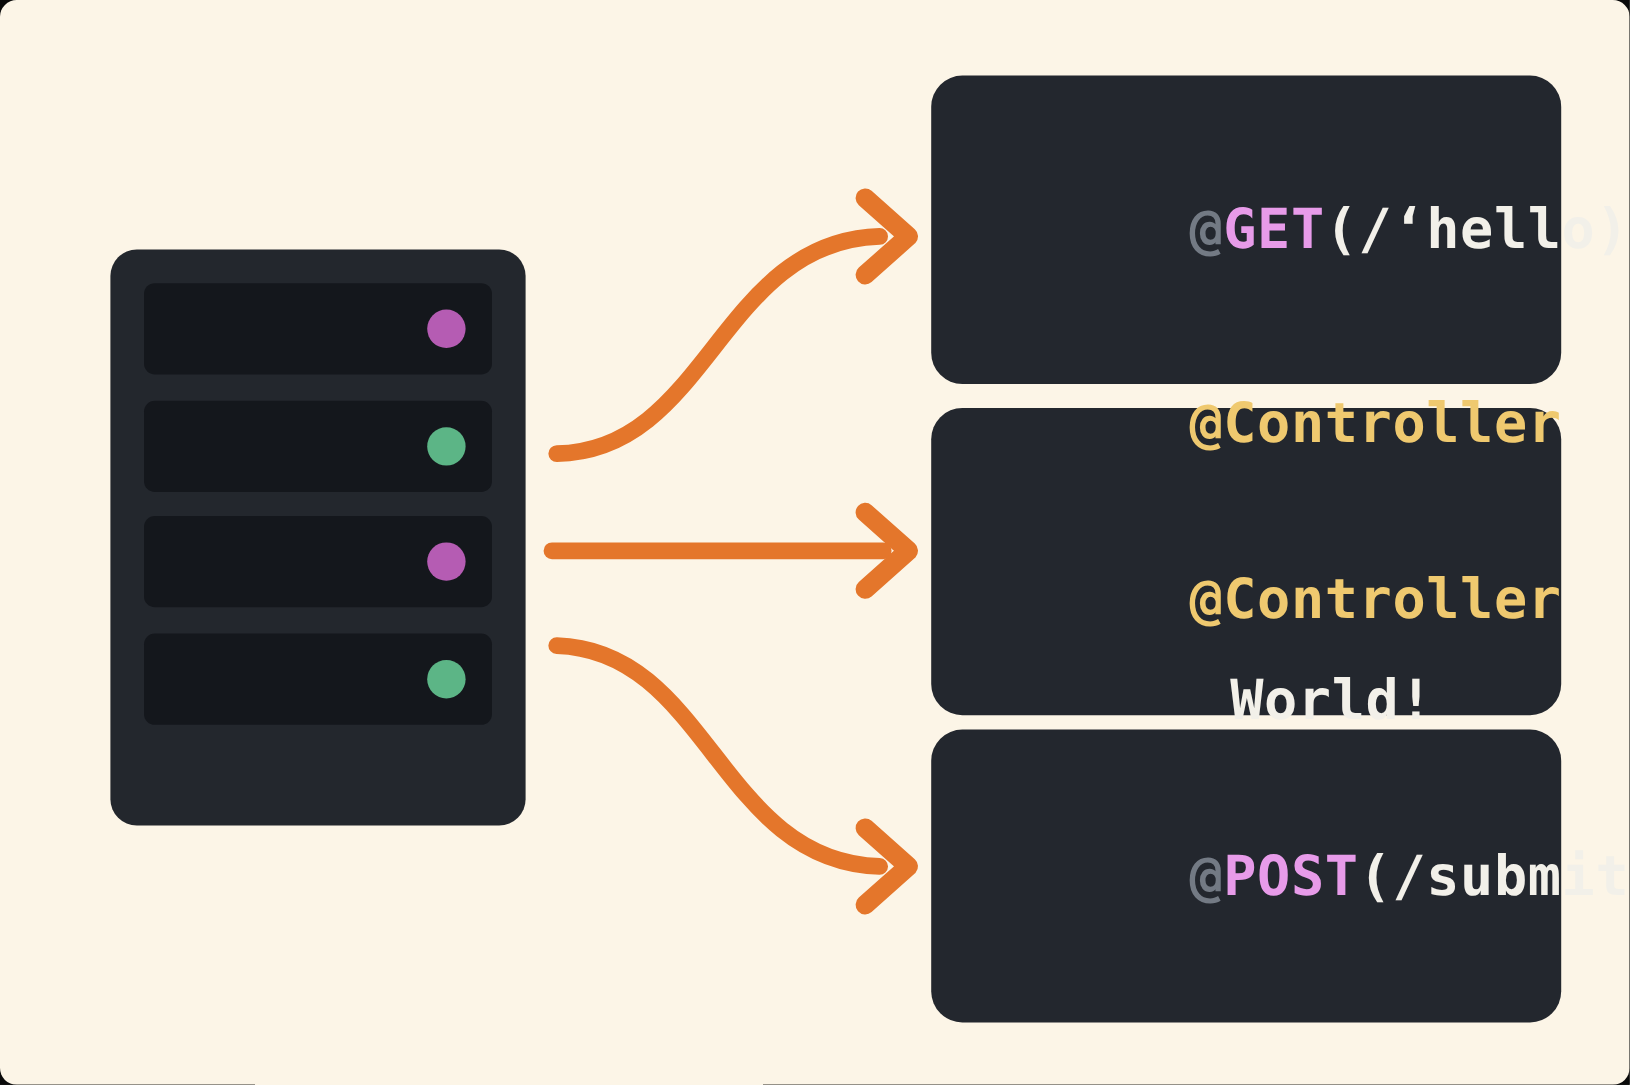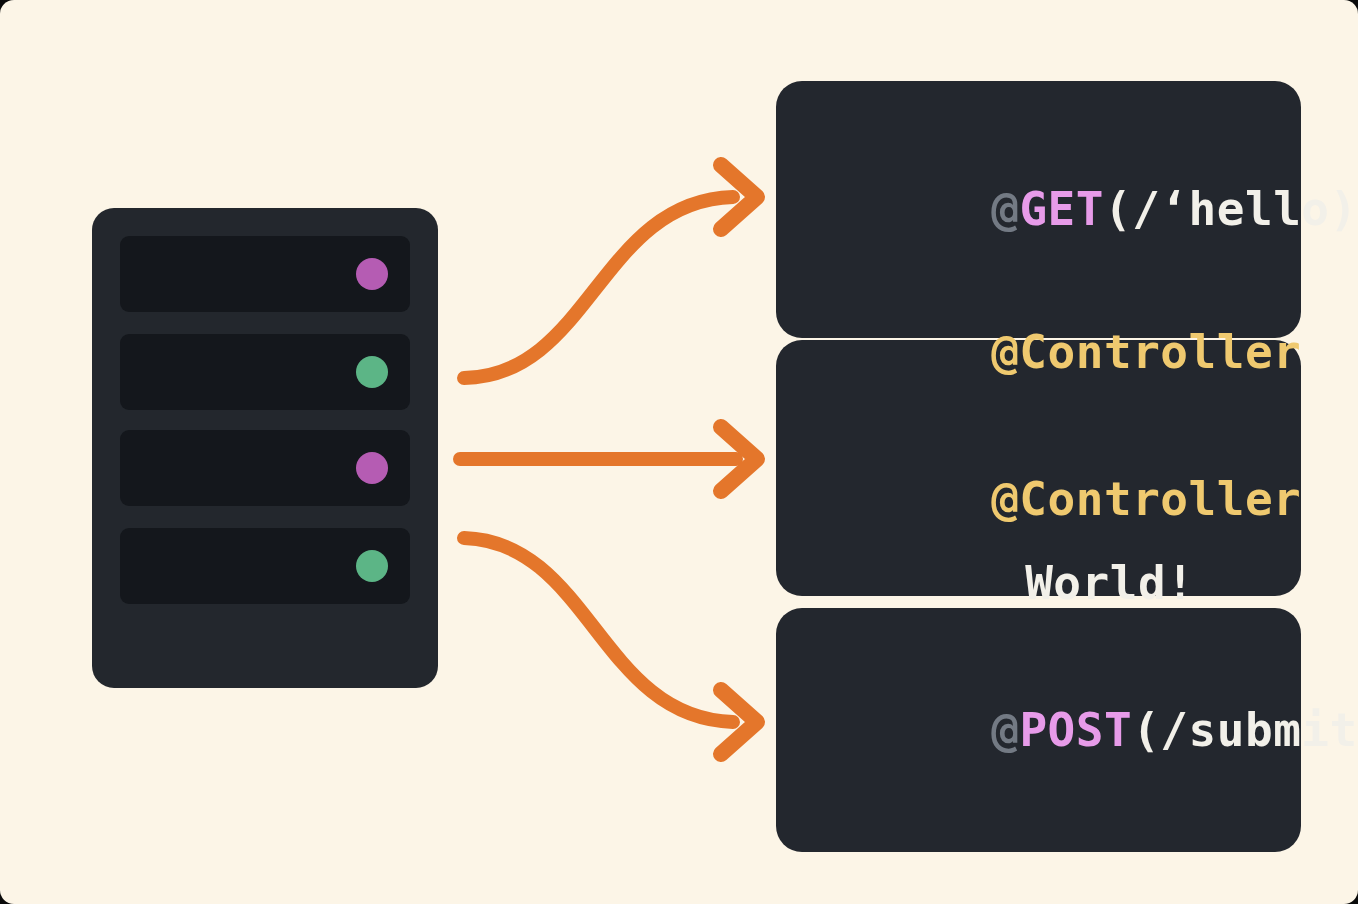--- a/index.html
+++ b/index.html
@@ -77,21 +77,21 @@
     box-sizing: border-box;
     padding-left: 46px;
     display: flex;
     flex-direction: column;
     justify-content: center;
     color: var(--code-white, #F2F0E9);
     font-size: 46px;
     font-weight: 600;
     letter-spacing: 0.5px;
   }
-  .card-0 { top: 81px;  height: 257px; }
+  .card-0 { top: 63px;  height: 257px; }
   .card-1 { top: 340px; height: 256px; }
   .card-2 { top: 608px; height: 244px; }
   .code-line {
     line-height: 77px;
     white-space: pre;
   }
   .annotation { color: var(--gold, #EFC96F); }
   .at-sign    { color: var(--gray-at, #737A84); }
   .method     { color: var(--pink, #E79BE9); }
   .route-path { color: var(--code-white, #F2F0E9); }

